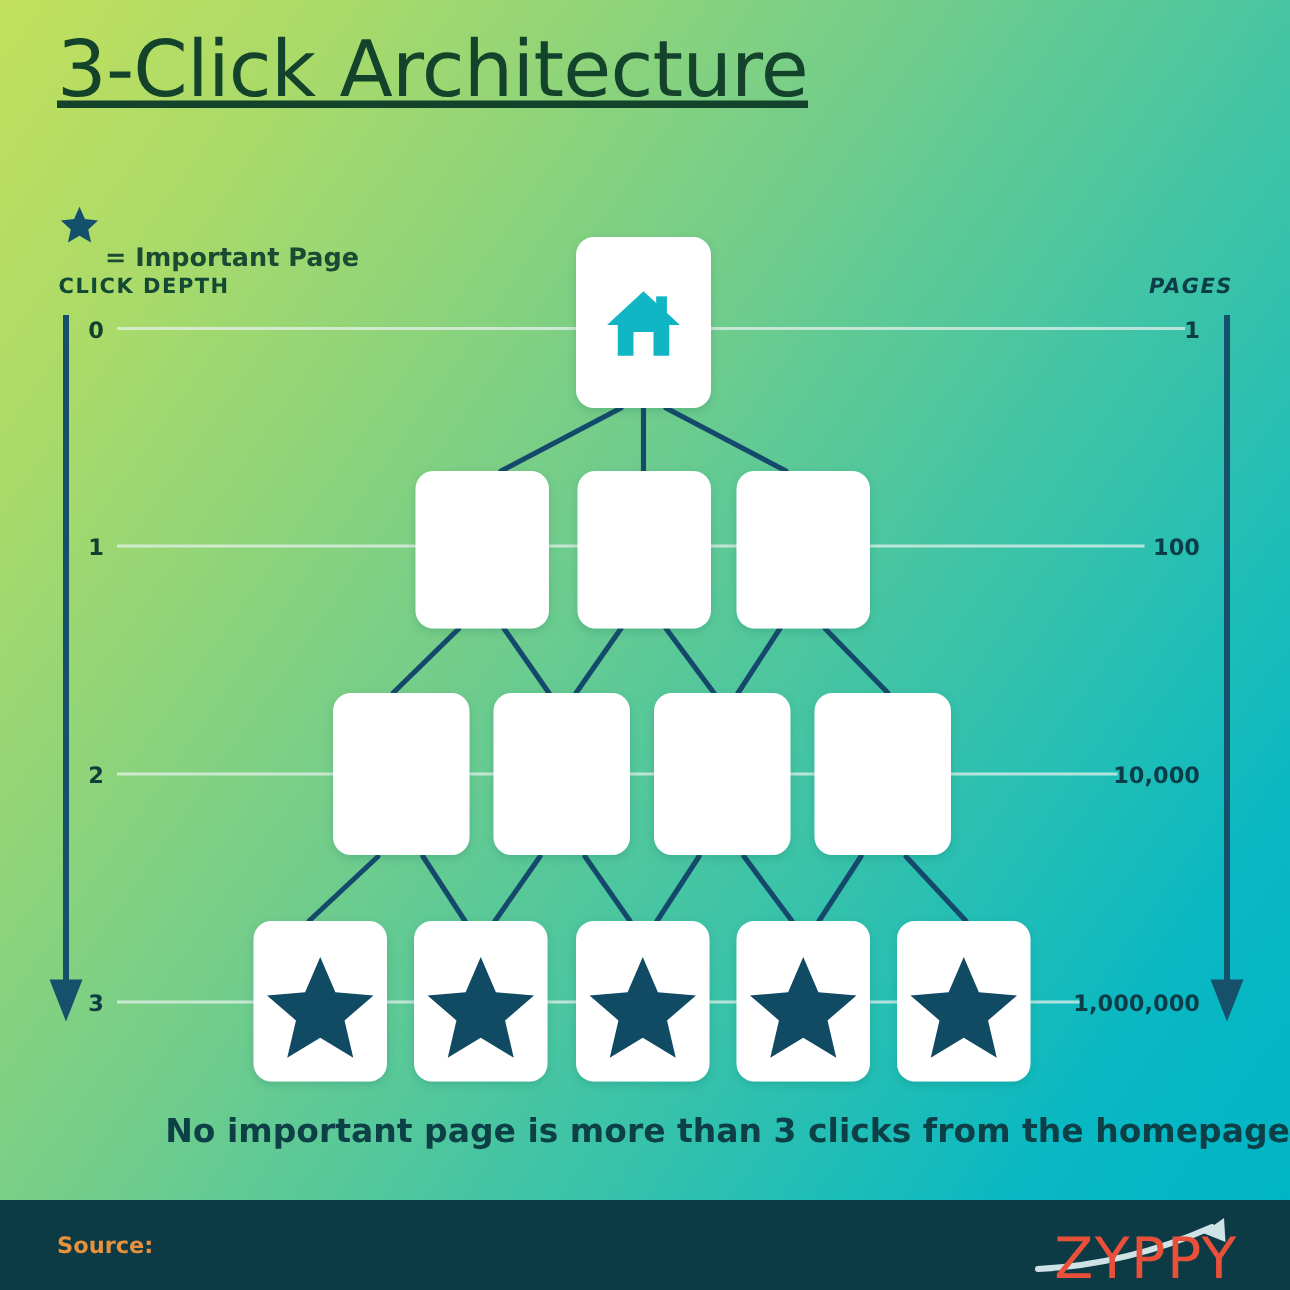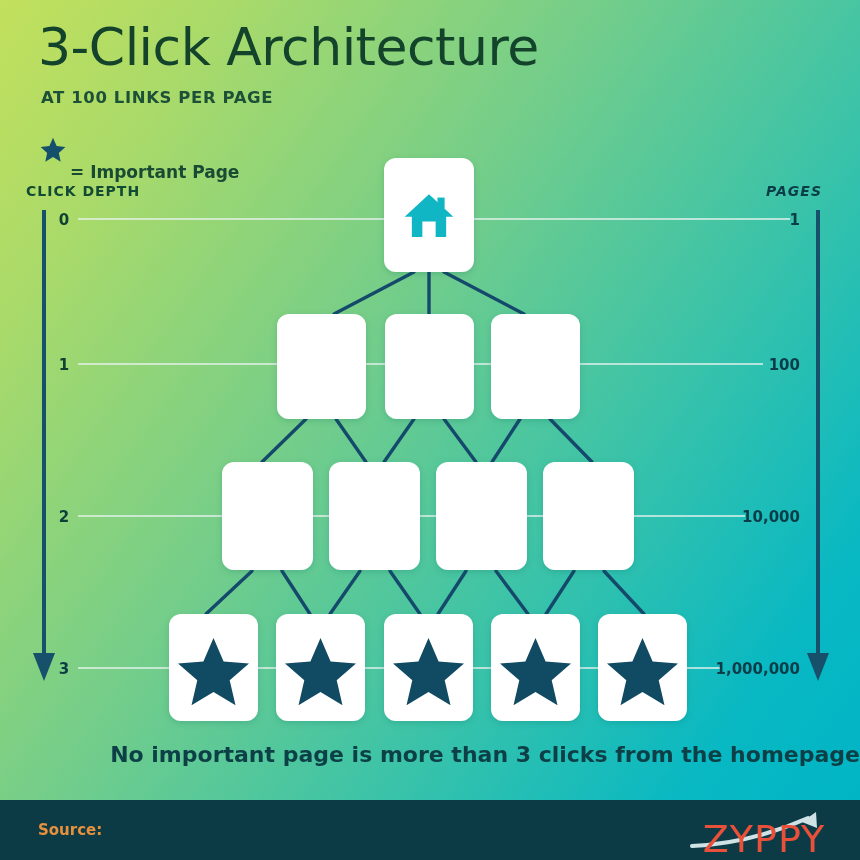--- a/index.html
+++ b/index.html
@@ -21,20 +21,21 @@
   .title {
     position: absolute;
     left: 38px;
     top: 18px;
     font-size: 52px;
     font-weight: 400;
     letter-spacing: -0.5px;
     color: #14432c;
     line-height: 1.15;
     white-space: nowrap;
+    text-decoration: underline;
   }
   .subtitle {
     position: absolute;
     left: 41px;
     top: 88px;
     font-size: 16.5px;
     font-weight: 700;
     letter-spacing: 0.6px;
     color: #1d5137;
     white-space: nowrap;
@@ -52,21 +53,21 @@
   .legend-text {
     font-size: 17px;
     font-weight: 600;
     color: #194a33;
     margin-left: 2px;
     margin-top: 44px;
   }
   
   .axis-head-left {
     position: absolute;
-    left: 26px;
+    left: 39px;
     top: 183px;
     font-size: 14px;
     font-weight: 700;
     letter-spacing: 1.0px;
     color: #124a33;
     white-space: nowrap;
   }
   .axis-head-right {
     position: absolute;
     right: 38px;
@@ -127,21 +128,20 @@
     width: 180px;
     height: 48px;
   }
 </style>
 </head>
 <body>
 
 <div id="infographic">
 
   <div class="title">3-Click Architecture</div>
-  <div class="subtitle">AT 100 LINKS PER PAGE</div>
 
   <div class="legend">
     <svg class="legend-star" viewBox="0 0 24 24">
       <path d="M12 1.6 L15.1 8.6 L22.6 9.4 L17 14.5 L18.6 22 L12 18.1 L5.4 22 L7 14.5 L1.4 9.4 L8.9 8.6 Z" fill="#14506b"></path>
     </svg>
     <span class="legend-text">= Important Page</span>
   </div>
 
   <div class="axis-head-left">CLICK DEPTH</div>
   <div class="axis-head-right">PAGES</div>

